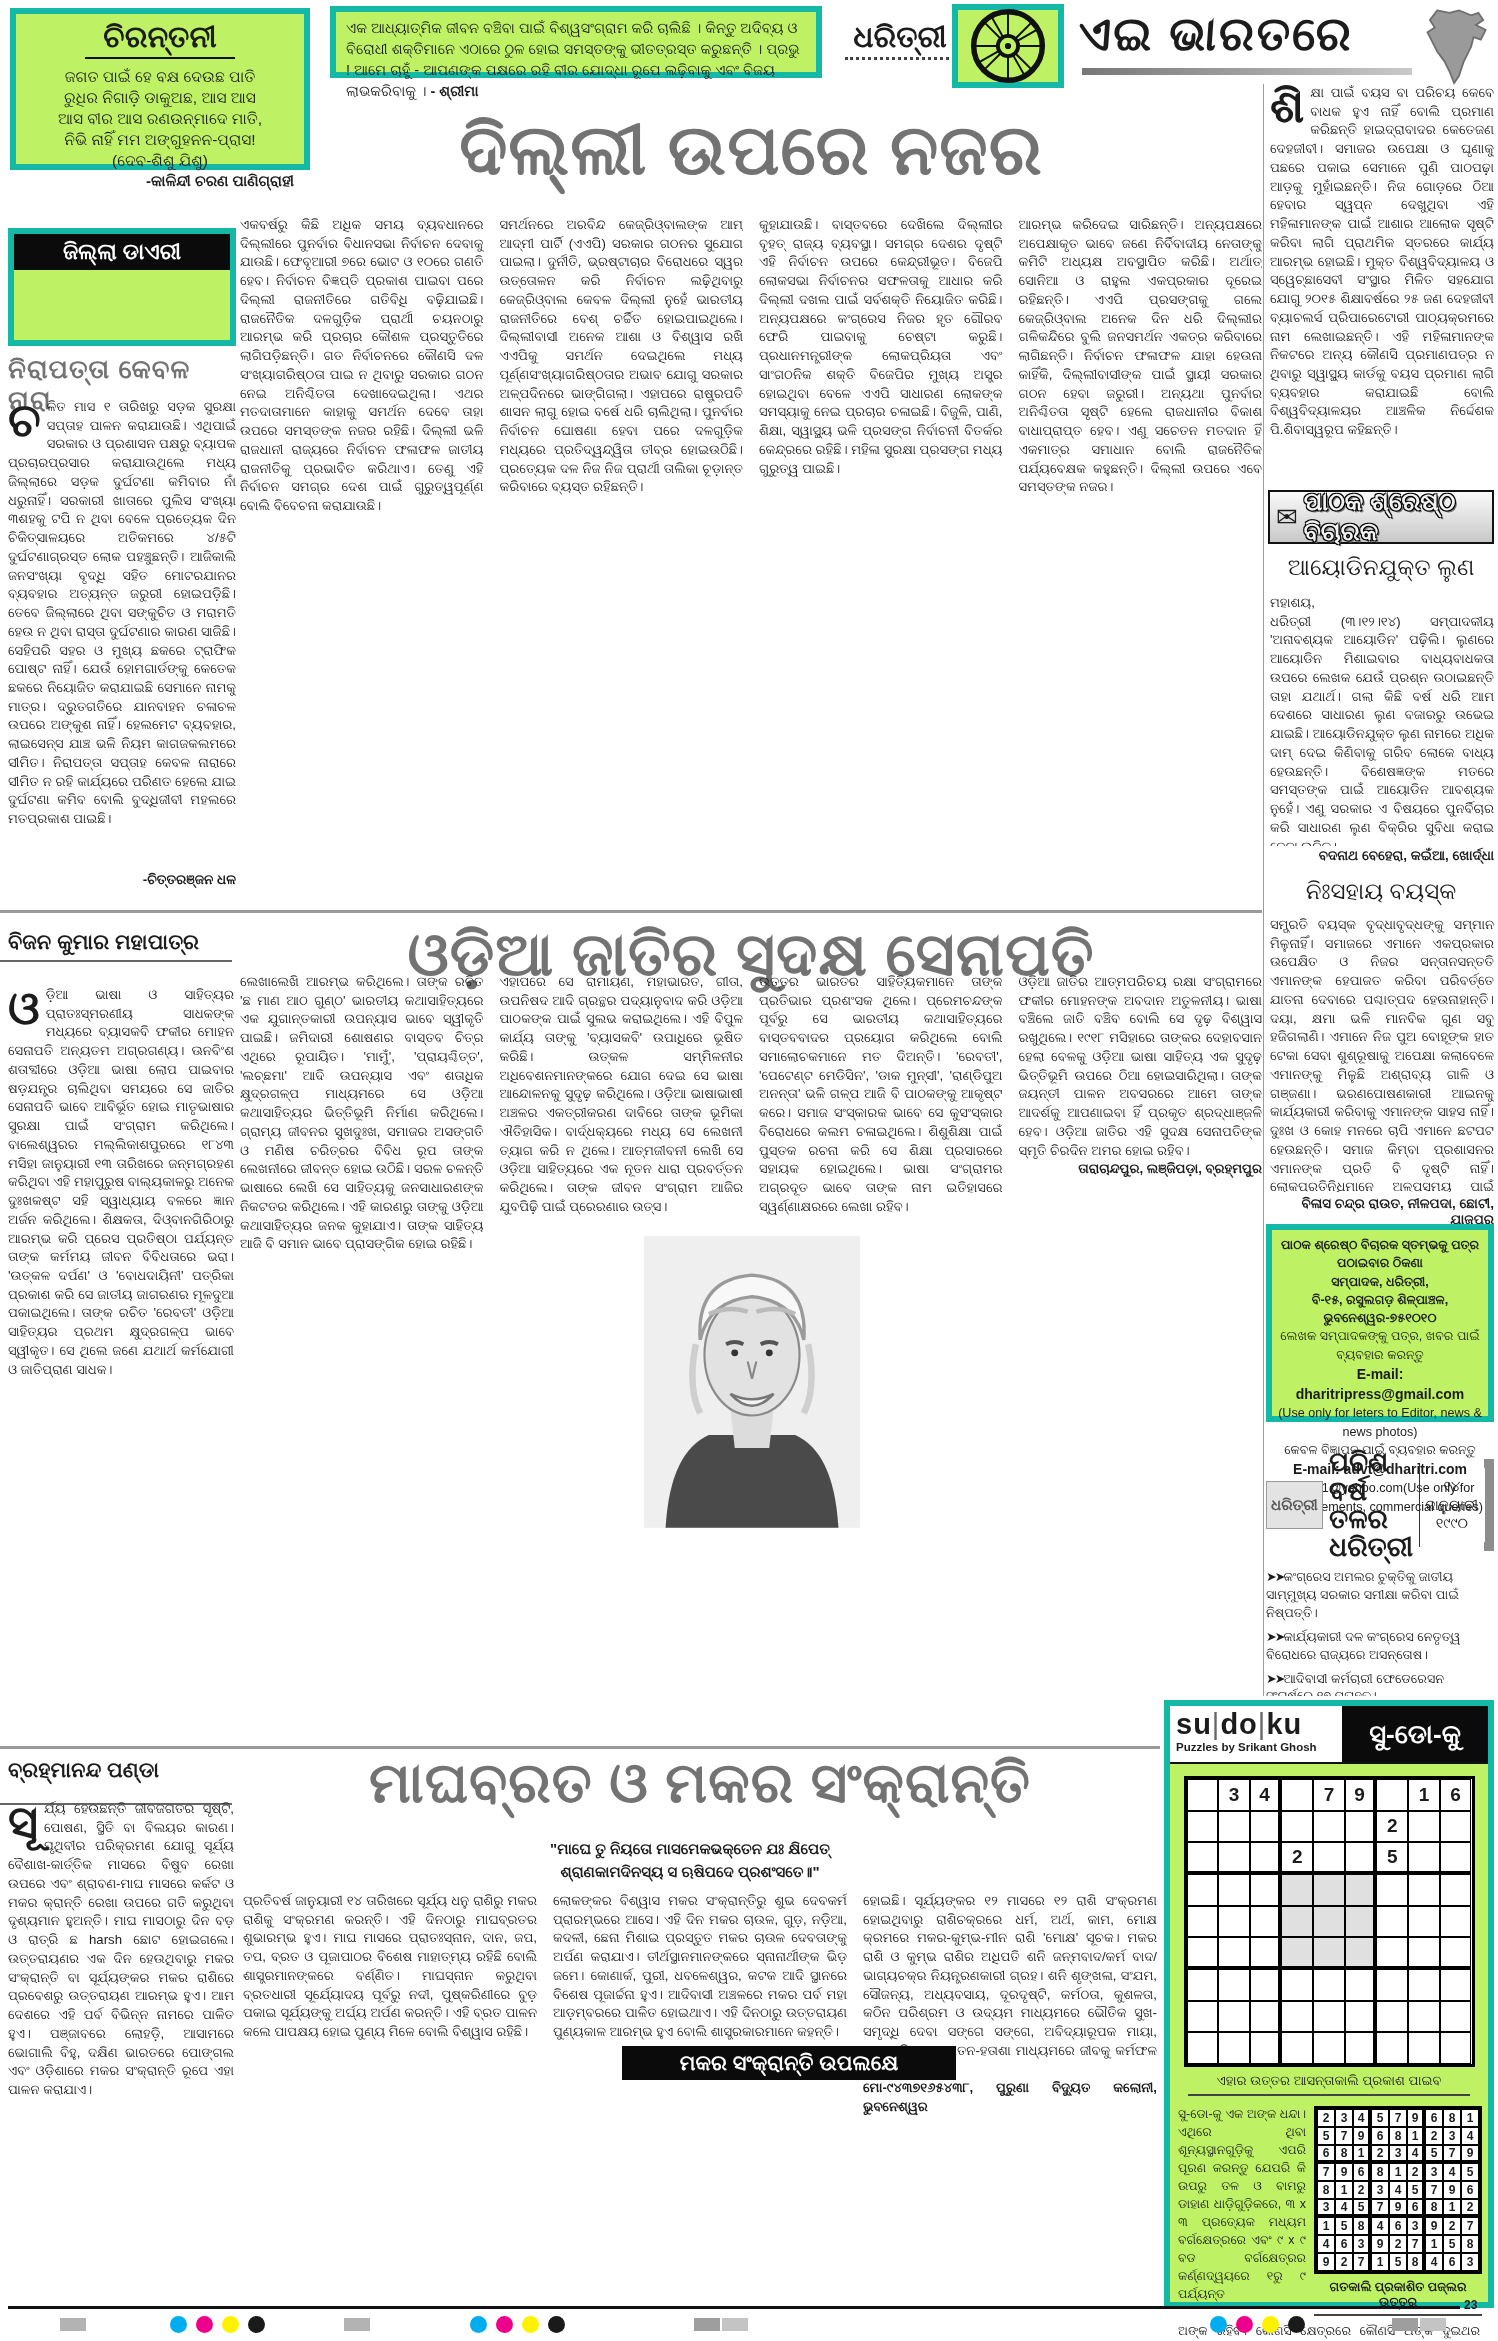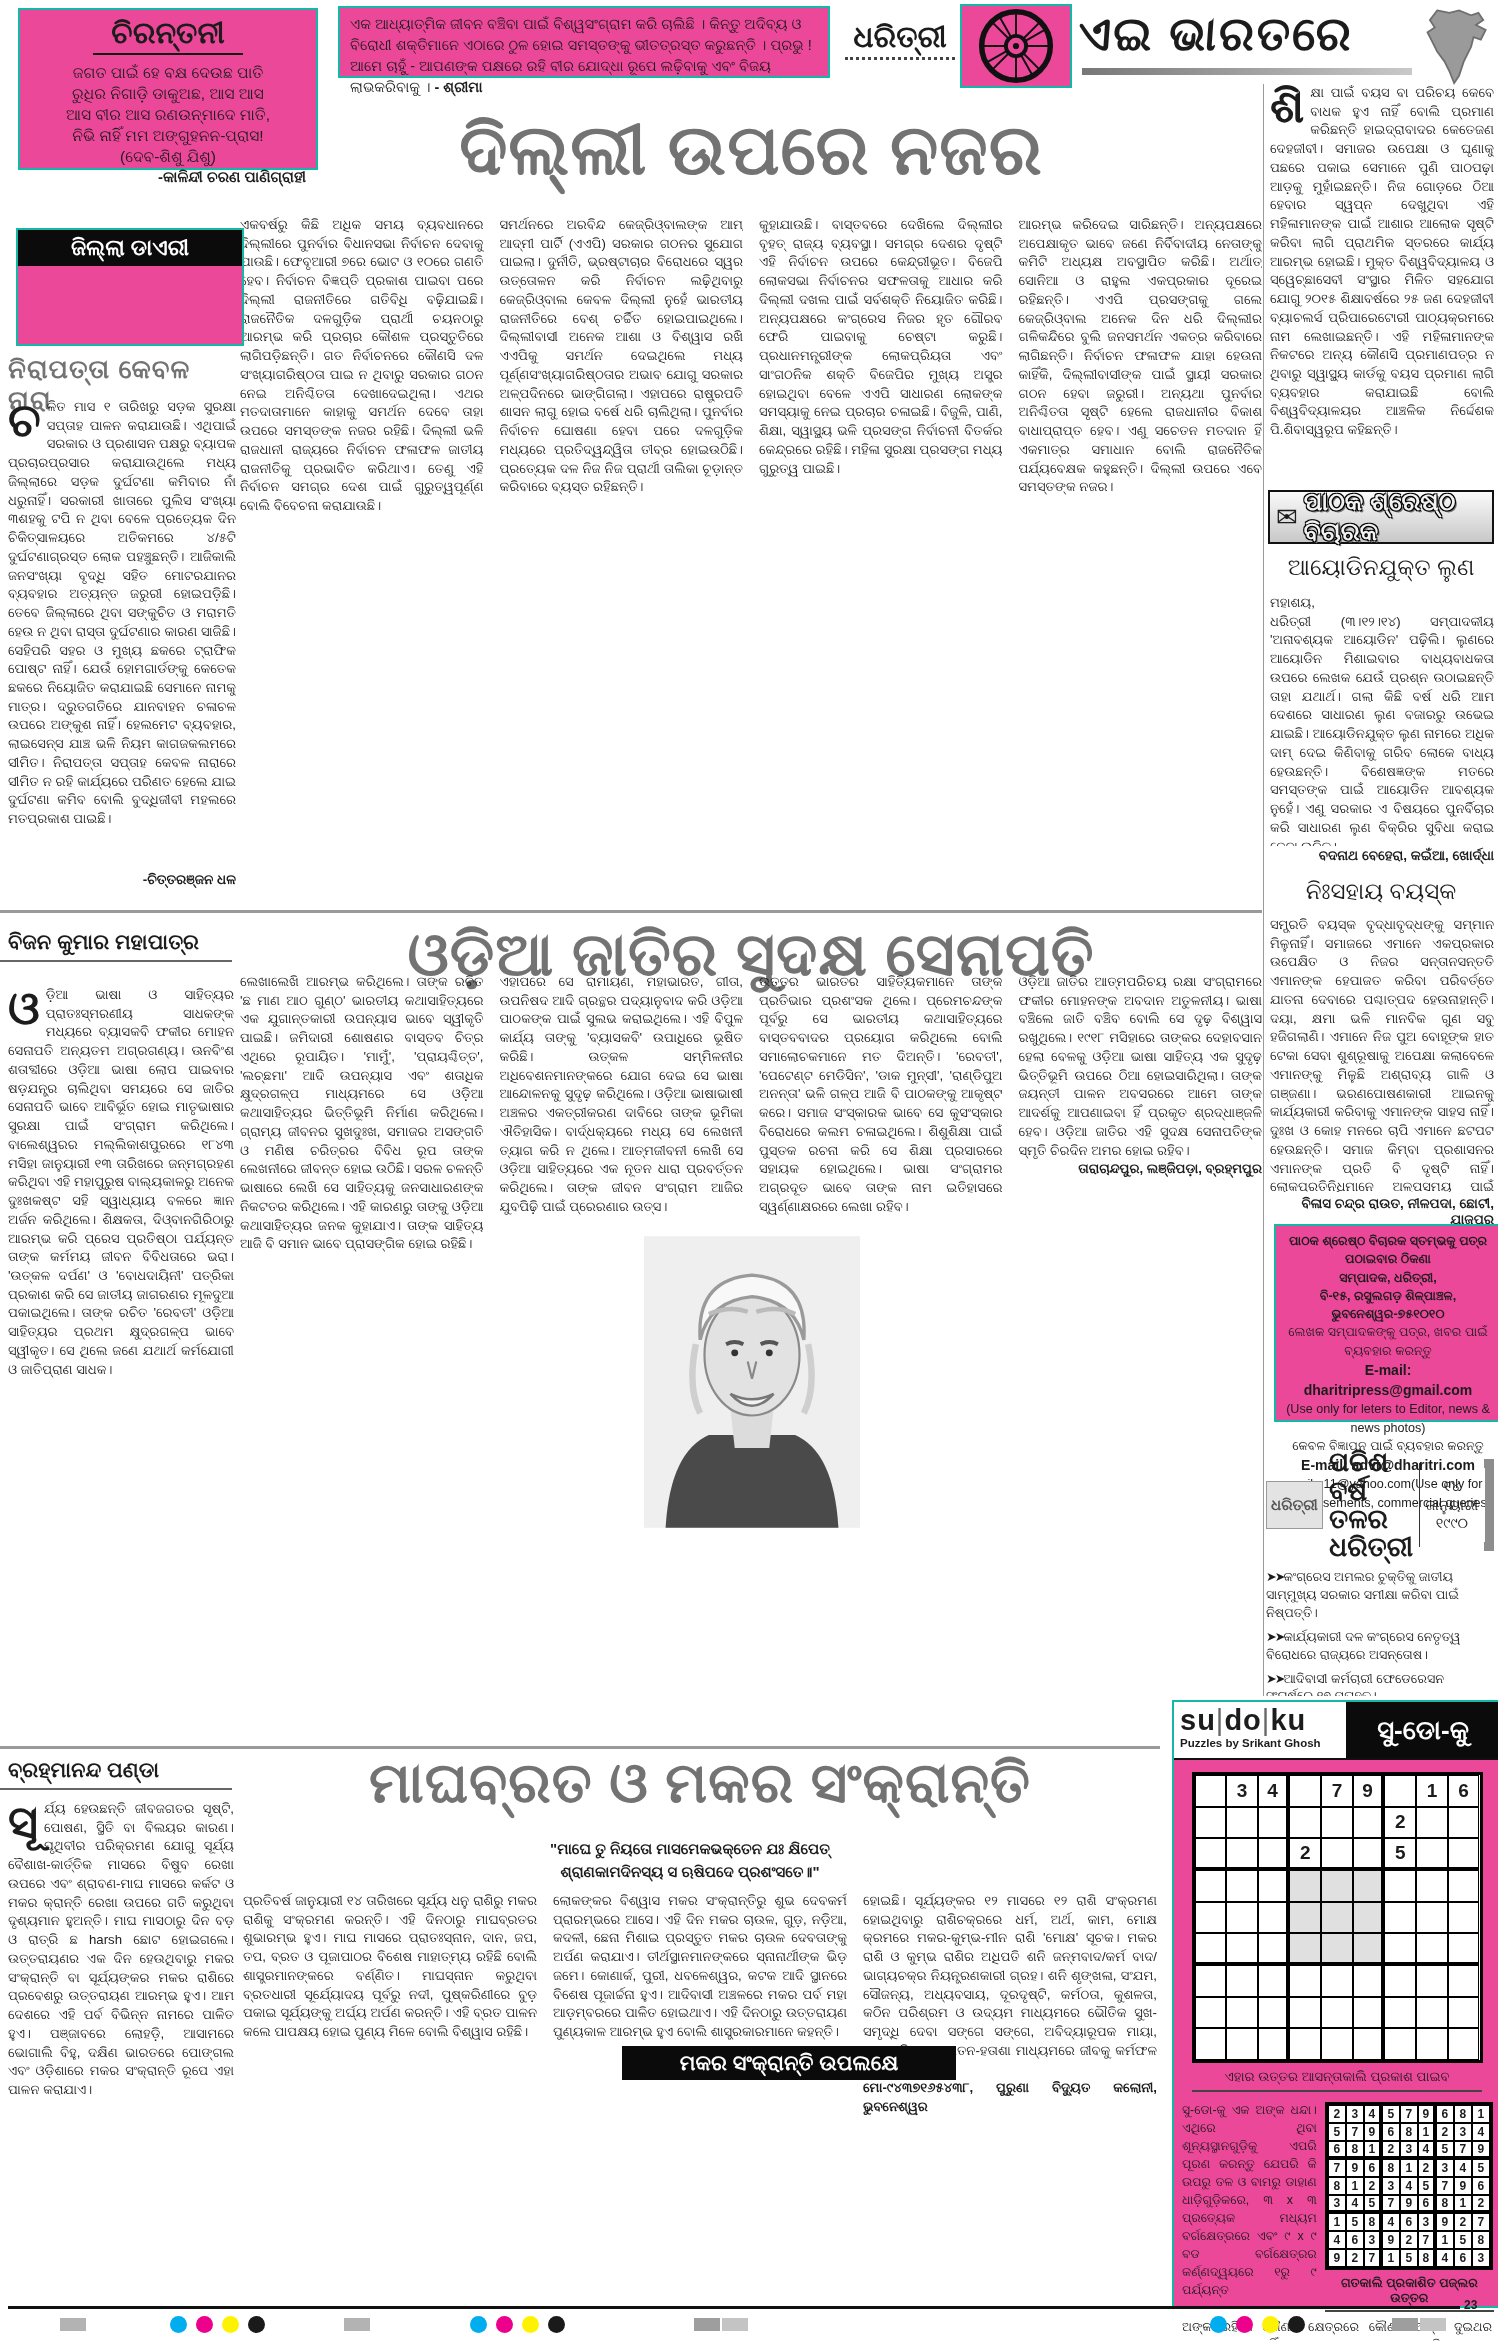--- a/index.html
+++ b/index.html
@@ -1,19 +1,19 @@
 <!DOCTYPE html>
 <html><head>
 <meta charset="utf-8">
 <style>
   html,body{margin:0;padding:0;background:#fff;}
   body{width:1498px;height:2341px;position:relative;font-family:"Liberation Sans","DejaVu Sans",sans-serif;color:#1c1c1c;}
   .abs{position:absolute;}
   .just{text-align:justify;}
-  .bx{border:2px solid #14b8a6;box-sizing:border-box;background:#ec4899;margin-left:8px;}
+  .bx{border:6px solid #14b8a6;box-sizing:border-box;background:#bef264;}
   .ov{overflow:hidden;}
   .bold{font-weight:bold;}
   .rt{text-align:right;}
   .body-txt{font-size:13.2px;line-height:1.42;}
   .dropcap{float:left;font-size:46px;line-height:.85;font-weight:bold;padding:3px 6px 0 0;}
   .headline{font-weight:bold;color:#737373;letter-spacing:1px;}
   .colrow{display:flex;gap:16px;}
   .col{flex:1;overflow:hidden;}
   .sign{font-weight:bold;font-size:13.5px;}
   .gray-rule{background:#9a9a9a;height:3px;}
@@ -80,21 +80,21 @@
   
   #lead-headline{left:240px;top:110px;width:1022px;font-size:70px;text-align:center;}
   #lead-cols{left:240px;top:216px;width:1022px;height:688px;}
   
   #feat-byline{left:0px;top:930px;width:232px;font-size:21px;font-weight:bold;border-bottom:2px solid #666;padding:0 4px 6px 8px;box-sizing:border-box;}
   #feat-headline{left:240px;top:920px;width:1022px;font-size:60px;text-align:center;}
   #feat-side{left:8px;top:986px;width:226px;height:758px;}
   #feat-cols{left:240px;top:973px;width:1022px;height:733px;}
   #portrait{left:640px;top:1232px;width:224px;height:300px;background:#fff;padding:4px;box-sizing:border-box;}
   
-  #fest-byline{left:0px;top:1758px;width:232px;font-size:21px;font-weight:bold;border-bottom:2px solid #666;padding:0 4px 6px 8px;box-sizing:border-box;}
+  #fest-byline{left:0px;top:1758px;width:232px;font-size:21px;font-weight:bold;border-bottom:2px solid #666;padding:0 4px 21px 8px;box-sizing:border-box;}
   #fest-headline{left:250px;top:1750px;width:900px;font-size:56px;text-align:center;}
   #fest-side{left:8px;top:1800px;width:226px;height:512px;}
   #fest-quote{left:450px;top:1838px;width:480px;font-size:15px;font-weight:bold;text-align:center;line-height:1.5;}
   #fest-cols{left:243px;top:1892px;width:914px;height:420px;}
   #fest-subhead{left:622px;top:2046px;width:334px;height:34px;background:#0b0b0b;color:#fff;font-size:21px;font-weight:bold;text-align:center;line-height:34px;}
   .tail{font-weight:bold;}
   
   #vdiv{left:1263px;top:84px;width:1px;height:1612px;background:#9a9a9a;}
   #hrule1{left:0;top:910px;width:1262px;}
   #hrule2{left:0;top:1746px;width:1160px;}

